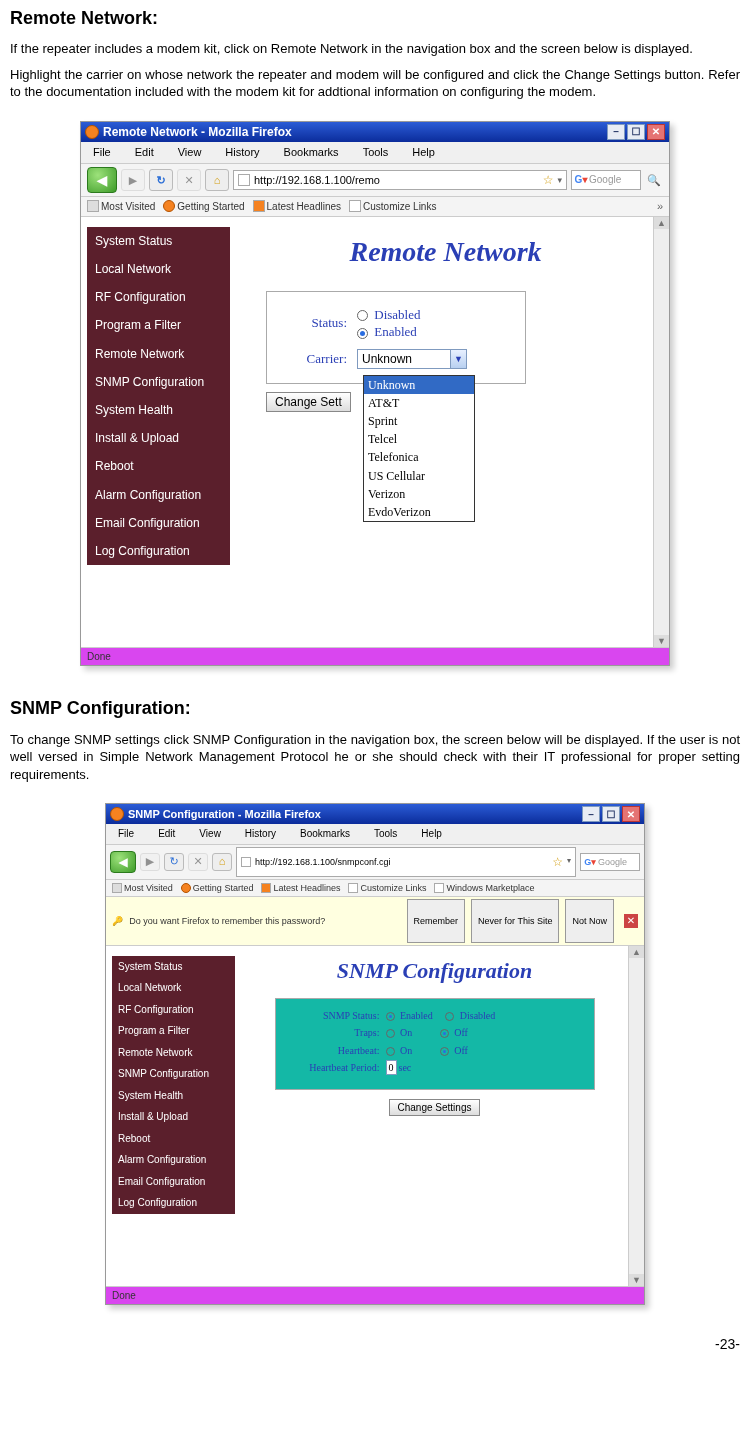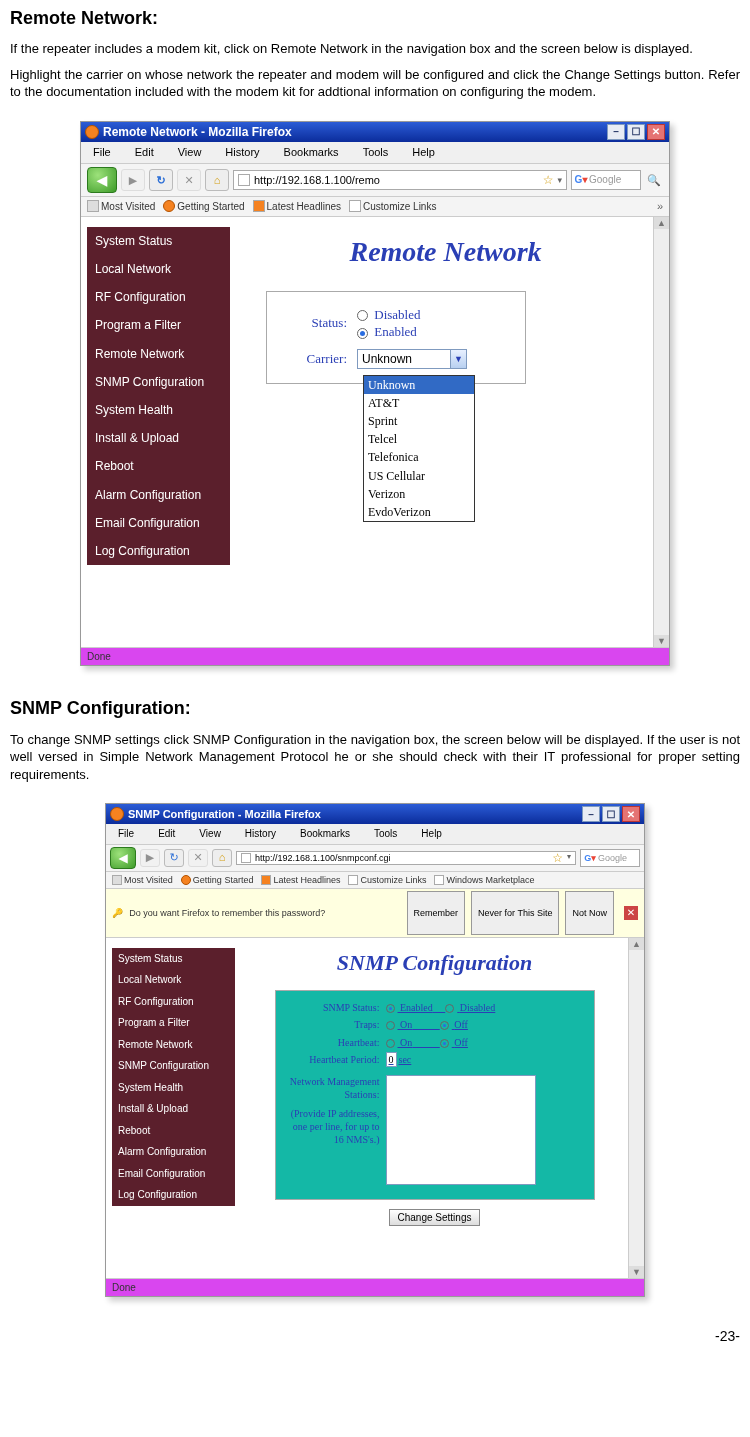--- a/index.html
+++ b/index.html
@@ -66,21 +66,21 @@
   .sel-box .txt { flex:1; padding:0 4px; font-family: Arial; color:#000; }
   .sel-box .arr { width:16px; height:100%; background:linear-gradient(#e8f0ff,#b8d0f0); border-left:1px solid #7f9abf; display:flex; align-items:center; justify-content:center; font-size:9px; color:#2a3fb5; }
   .dropdown { border:1px solid #333; background:#fff; font-size:12px; font-family: 'Times New Roman', serif; width:112px; }
   .dropdown div { padding:1px 4px; color:#000; }
   .dropdown div.dsel { background:#316ac5; color:#fff; }
   .change-btn { border:1px solid #888; background:linear-gradient(#fff,#ddd); padding:2px 8px; font-size:12px; font-family: Arial; }
   .status { background:#d946ef; border-top:1px solid #ccc; font-size:10px; padding:2px 6px; color:#333; }
   .form-box2 { border:1px solid #aaa; background:#14b8a6; padding:10px; font-size:10px; }
   .row2 { display:flex; margin-bottom:4px; color:#2a3fb5; font-family: Georgia, serif; }
   .row2 .lab2 { width:100px; text-align:right; padding-right:6px; }
-  .row2 .opts2 { flex:1;text-decoration:underline; }
+  .row2 .opts2 { flex:1; }
   .ta { width:150px; height:110px; border:1px solid #7f9abf; background:#fff; }
   .num-in { width:70px; border:1px solid #7f9abf; background:#fff; font-size:10px; padding:1px 2px; color:#000; margin-right:2px; }
   .pgnum { text-align:right; font-family: Liberation Sans, sans-serif; font-size:14px; margin-top:30px; }
 </style>
 </head>
 <body>
 
 <h2 class="sec">Remote Network:</h2>
 <p class="body">If the repeater includes a modem kit, click on Remote Network in the navigation box and the screen below is displayed.</p>
 <p class="body">Highlight the carrier on whose network the repeater and modem will be configured and click the Change Settings button. Refer to the documentation included with the modem kit for addtional information on configuring the modem.</p>
@@ -188,20 +188,23 @@
             <div>AT&amp;T</div>
             <div>Sprint</div>
             <div>Telcel</div>
             <div>Telefonica</div>
             <div>US Cellular</div>
             <div>Verizon</div>
             <div>EvdoVerizon</div>
           </div>
         </div>
       </div>
+      <div style="margin-top:8px;margin-left:20px;">
+        <button class="change-btn">Change Sett</button>
+      </div>
     </div>
   </div>
   <div class="status">Done</div>
 </div>
 </div>
 
 <h2 class="sec">SNMP Configuration:</h2>
 <p class="body">To change SNMP settings click SNMP Configuration in the navigation box, the screen below will be displayed. If the user is not well versed in Simple Network Management Protocol he or she should check with their IT professional for proper setting requirements.</p>
 
 <div class="fig-wrap">
@@ -223,21 +226,21 @@
     <span>Bookmarks</span>
     <span>Tools</span>
     <span>Help</span>
   </div>
   <div class="toolbar" style="padding:2px 4px">
     <div class="tb-btn tb-back" style="width:26px;height:22px;font-size:12px">◀</div>
     <div class="tb-btn" style="opacity:.4;width:20px;height:18px">▶</div>
     <div class="tb-btn" style="color:#2b6ed6;width:20px;height:18px">↻</div>
     <div class="tb-btn" style="opacity:.4;width:20px;height:18px">✕</div>
     <div class="tb-btn" style="color:#d4a017;width:20px;height:18px">⌂</div>
-    <div class="urlbar" style="font-size:9px;height:14px">
+    <div class="urlbar" style="font-size:9px;height:30px">
       <span class="bk-ic doc" style="width:10px;height:10px"></span>
       <span>http://192.168.1.100/snmpconf.cgi</span>
       <span style="margin-left:auto" class="star">☆</span>
       <span style="font-size:8px;color:#666">▾</span>
     </div>
     <div class="gbox" style="font-size:9px;height:18px;width:60px">
       <span class="g-icon" style="font-size:9px">
             <span>G</span>
             <span>▾</span>
           </span>
@@ -319,30 +322,20 @@
             &nbsp;&nbsp;&nbsp;&nbsp;&nbsp;&nbsp;&nbsp;&nbsp;&nbsp;
             <span class="radio sel" style="width:9px;height:9px"></span> <span>Off</span>
           </div>
         </div>
         <div class="row2">
           <div class="lab2">Heartbeat Period:</div>
           <div class="opts2">
             <span class="num-in">0</span><span>sec</span>
           </div>
         </div>
-        <div class="row2" style="align-items:flex-start;margin-top:8px">
-          <div class="lab2" style="line-height:1.3">
-            <div>Network Management Stations:</div>
-            <div style="height:6px"></div>
-            <div>(Provide IP addresses, one per line, for up to 16 NMS's.)</div>
-          </div>
-          <div class="opts2">
-            <div class="ta"></div>
-          </div>
-        </div>
       </div>
       <div style="text-align:center;margin-top:8px">
         <button class="change-btn" style="font-size:10px">Change Settings</button>
       </div>
     </div>
   </div>
   <div class="status">Done</div>
 </div>
 </div>
 

